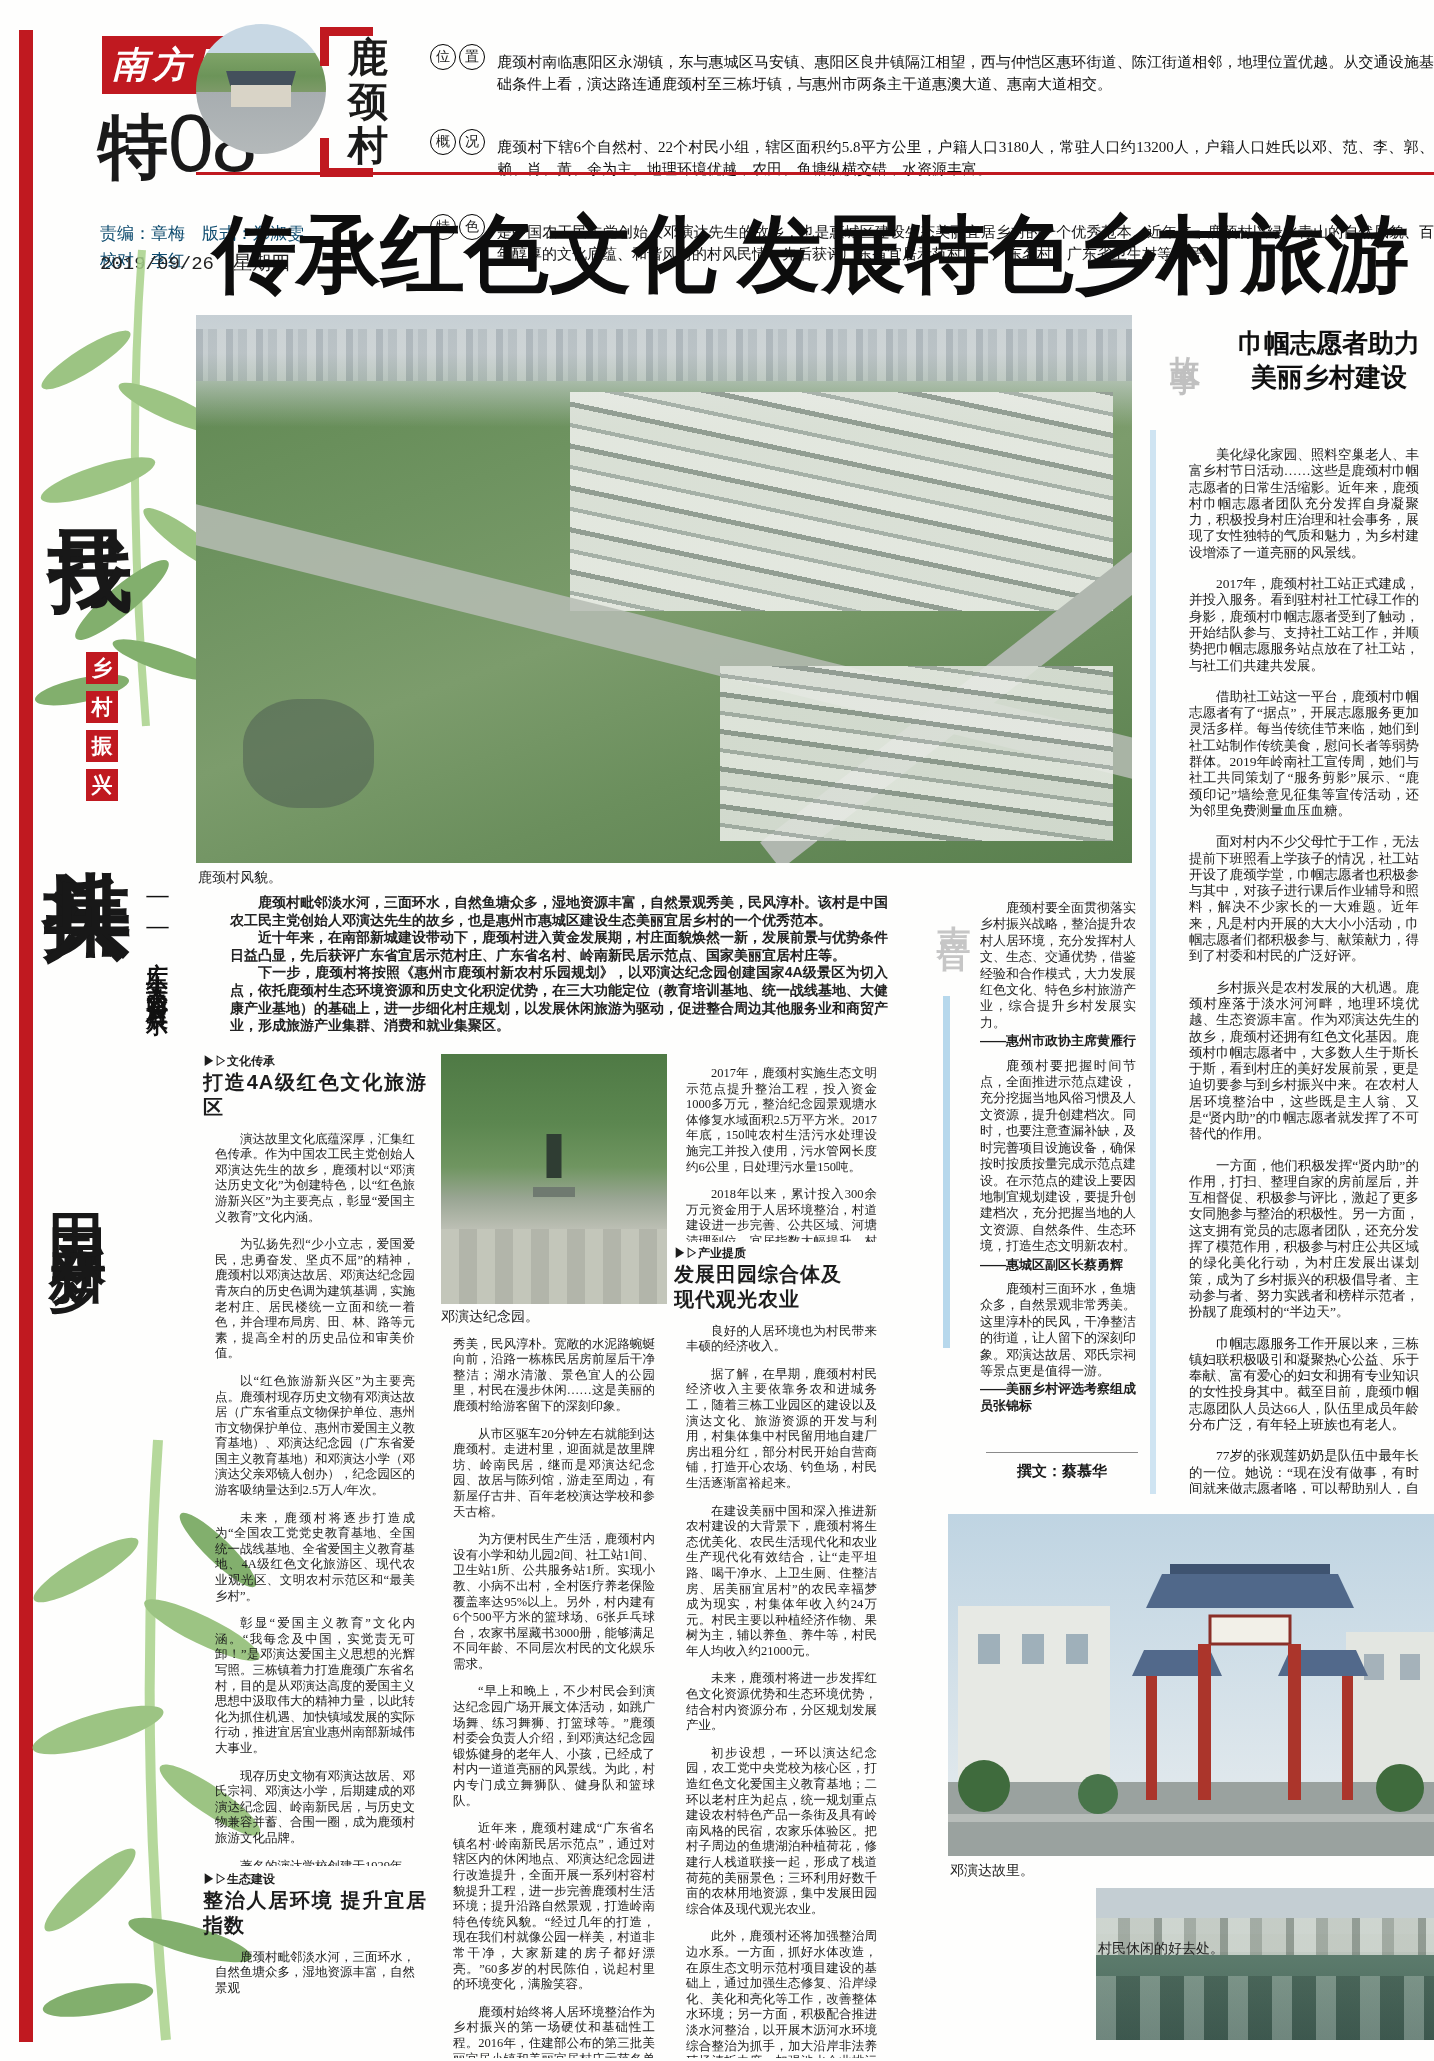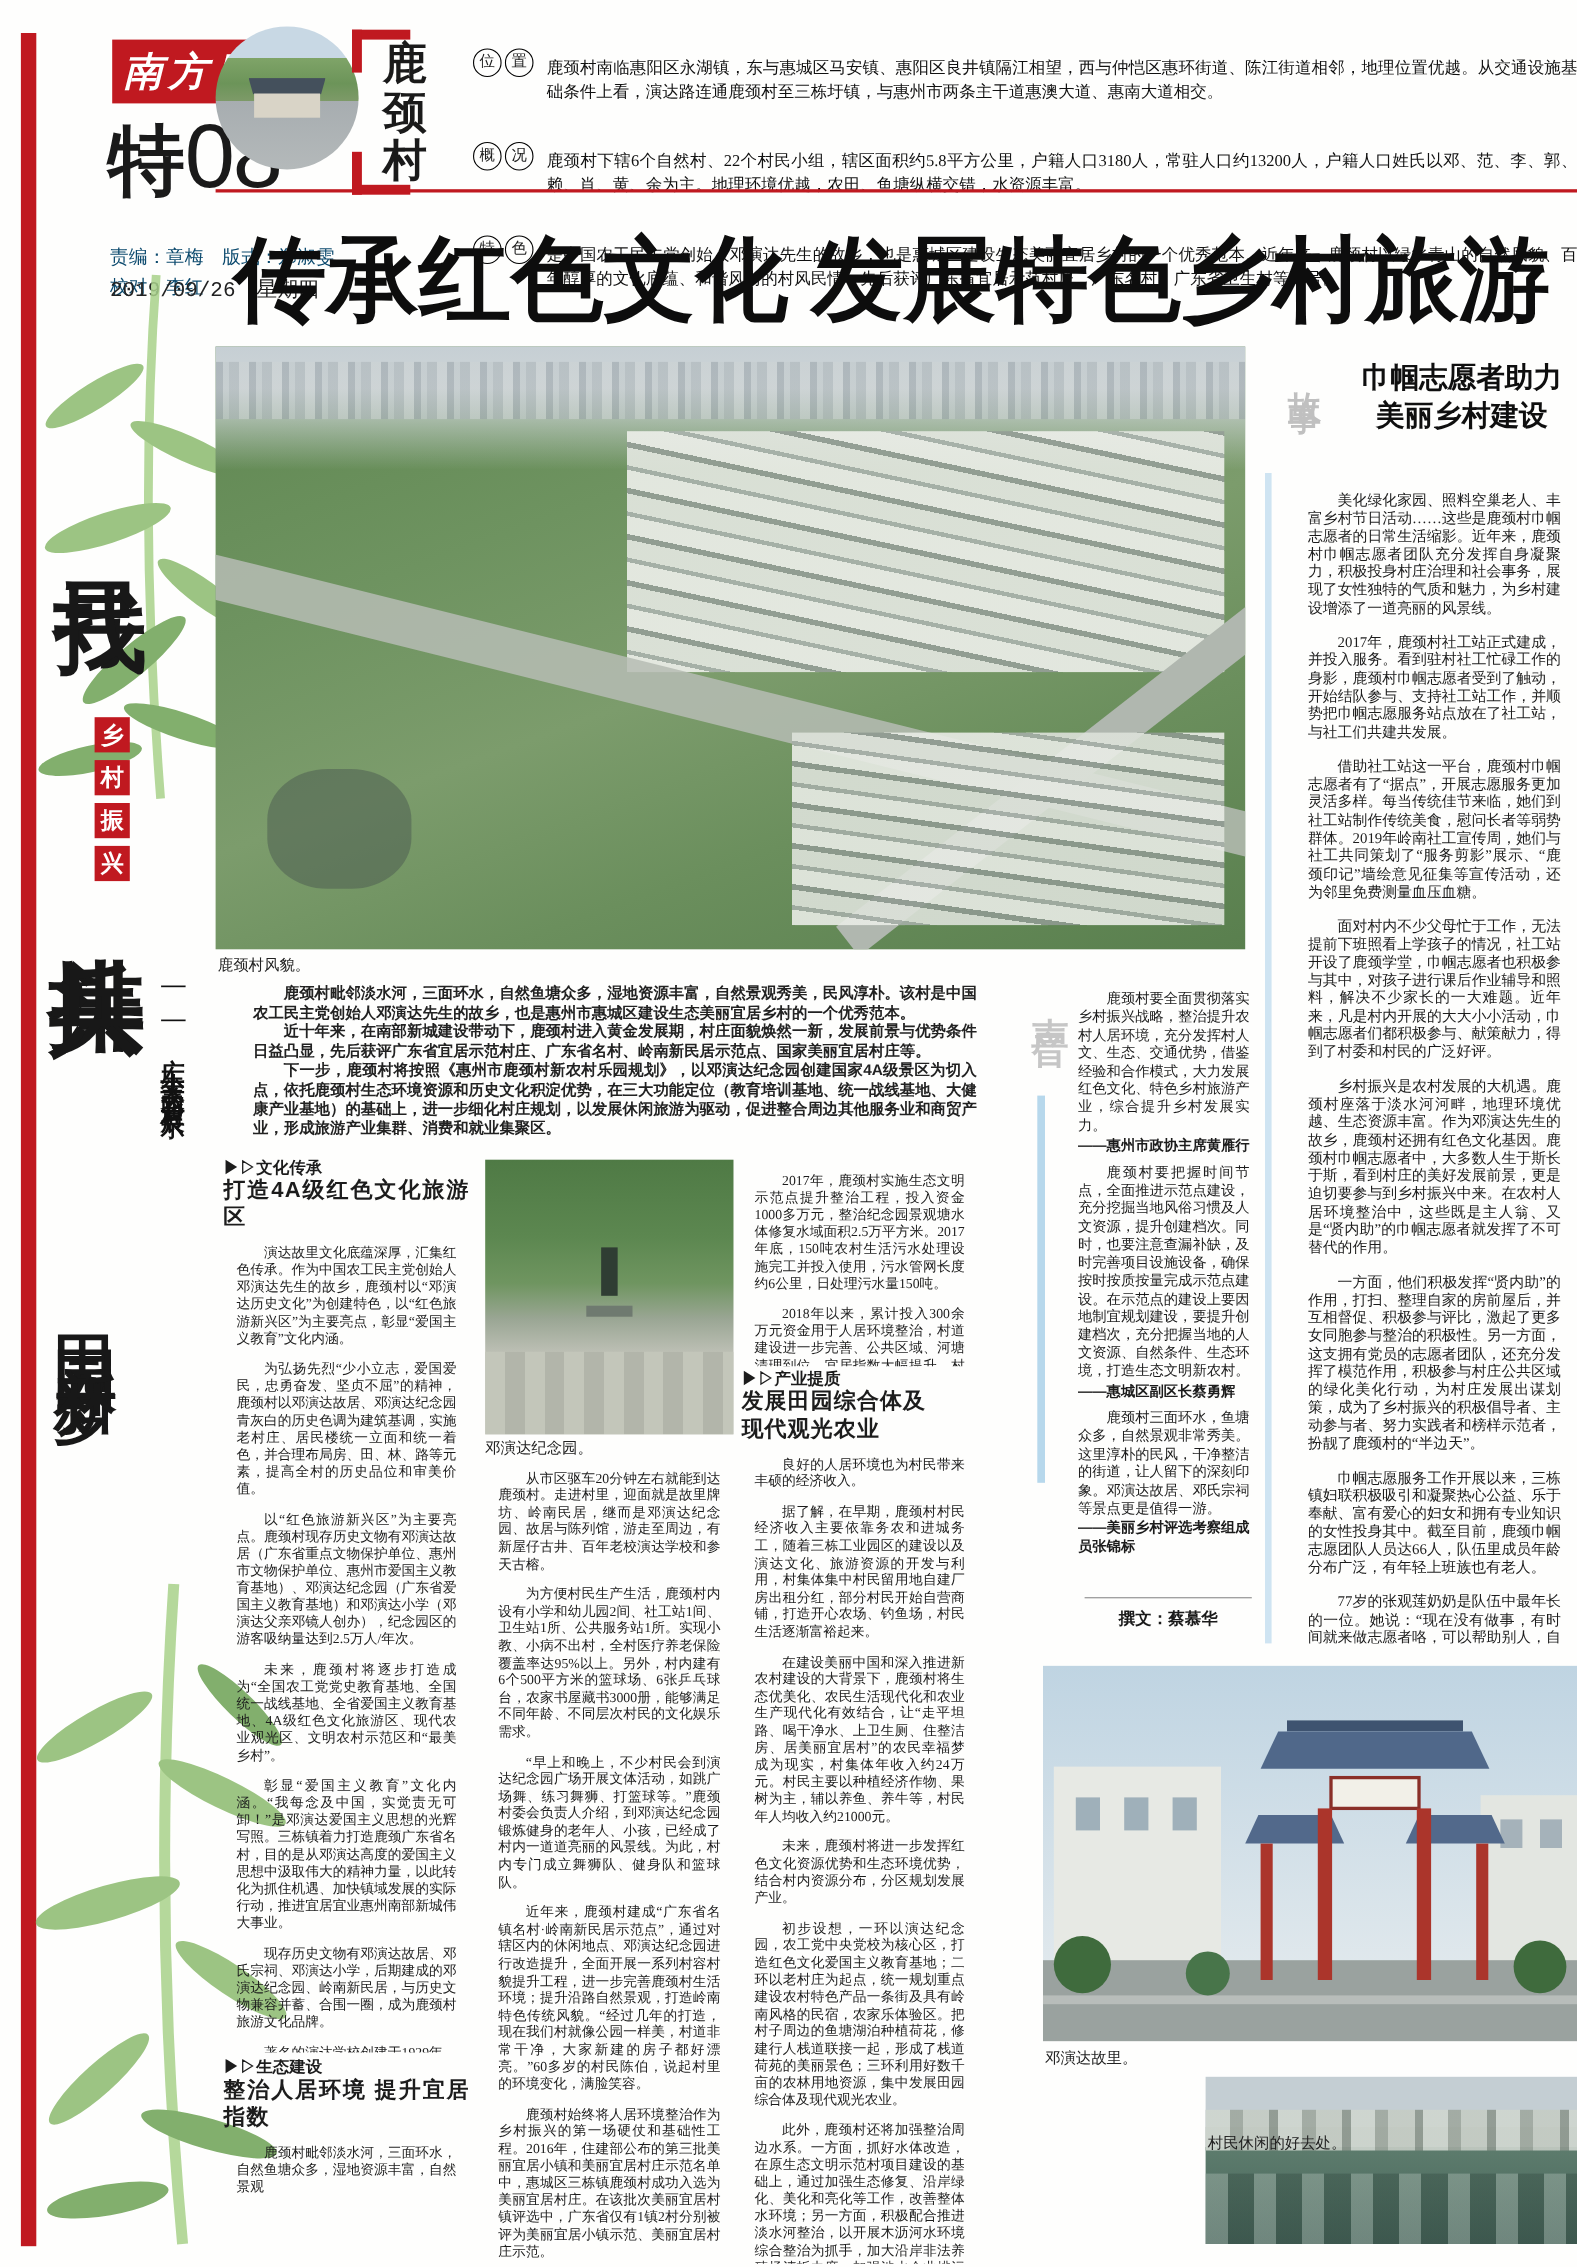--- a/index.html
+++ b/index.html
@@ -74,21 +74,21 @@
   
   #intro{left:230px;top:894px;width:658px;font-family:"Liberation Sans",sans-serif;font-weight:600;
      font-size:14px;line-height:17.6px;text-align:justify;color:#222;}
   #intro p{margin:0;text-indent:2em;}
 
   
   .bodycol{font-size:12.5px;line-height:15.6px;text-align:justify;color:#1c1c1c;overflow:hidden;}
   .bodycol p{margin:12px;text-indent:2em;}
   .bodycol p.noindent{text-indent:0;}
   .sec-head{font-family:"Liberation Sans",sans-serif;margin:10px 0 8px;}
-  .sec-head .kicker{font-size:15px;font-weight:800;display:block;}
+  .sec-head .kicker{font-size:12px;font-weight:800;display:block;}
   .sec-head .sec-title{font-size:20px;font-weight:900;line-height:25px;display:block;letter-spacing:1px;}
   .sec-head.first{margin-top:0;}
   #col1-top{left:203px;top:1054px;width:224px;height:812px;}
   #col1-eco{left:203px;top:1872px;width:224px;height:186px;}
   #col2{left:441px;top:1054px;width:226px;height:1004px;}
   #col3-top{left:674px;top:1054px;width:215px;height:188px;}
   #col3-industry{left:674px;top:1246px;width:215px;height:812px;}
 
   
   #memorial-photo{width:226px;height:250px;position:relative;overflow:hidden;
@@ -262,20 +262,21 @@
   <p>鹿颈村毗邻淡水河，三面环水，自然鱼塘众多，湿地资源丰富，自然景观</p>
 </div>
 
 <div class="abs bodycol" id="col2">
   <div id="memorial-photo">
     <div class="statue"></div>
     <div class="plinth"></div>
     <div class="walk"></div>
   </div>
   <div class="caption" id="memorial-caption">邓演达纪念园。</div>
+  <p class="noindent">秀美，民风淳朴。宽敞的水泥路蜿蜒向前，沿路一栋栋民居房前屋后干净整洁；湖水清澈、景色宜人的公园里，村民在漫步休闲……这是美丽的鹿颈村给游客留下的深刻印象。</p>
   <p>从市区驱车20分钟左右就能到达鹿颈村。走进村里，迎面就是故里牌坊、岭南民居，继而是邓演达纪念园、故居与陈列馆，游走至周边，有新屋仔古井、百年老校演达学校和参天古榕。</p>
   <p>为方便村民生产生活，鹿颈村内设有小学和幼儿园2间、社工站1间、卫生站1所、公共服务站1所。实现小教、小病不出村，全村医疗养老保险覆盖率达95%以上。另外，村内建有6个500平方米的篮球场、6张乒乓球台，农家书屋藏书3000册，能够满足不同年龄、不同层次村民的文化娱乐需求。</p>
   <p>“早上和晚上，不少村民会到演达纪念园广场开展文体活动，如跳广场舞、练习舞狮、打篮球等。”鹿颈村委会负责人介绍，到邓演达纪念园锻炼健身的老年人、小孩，已经成了村内一道道亮丽的风景线。为此，村内专门成立舞狮队、健身队和篮球队。</p>
   <p>近年来，鹿颈村建成“广东省名镇名村·岭南新民居示范点”，通过对辖区内的休闲地点、邓演达纪念园进行改造提升，全面开展一系列村容村貌提升工程，进一步完善鹿颈村生活环境；提升沿路自然景观，打造岭南特色传统风貌。“经过几年的打造，现在我们村就像公园一样美，村道非常干净，大家新建的房子都好漂亮。”60多岁的村民陈伯，说起村里的环境变化，满脸笑容。</p>
   <p>鹿颈村始终将人居环境整治作为乡村振兴的第一场硬仗和基础性工程。2016年，住建部公布的第三批美丽宜居小镇和美丽宜居村庄示范名单中，惠城区三栋镇鹿颈村成功入选为美丽宜居村庄。在该批次美丽宜居村镇评选中，广东省仅有1镇2村分别被评为美丽宜居小镇示范、美丽宜居村庄示范。</p>
 </div>
 
 <div class="abs bodycol" id="col3-top">
   <p>2017年，鹿颈村实施生态文明示范点提升整治工程，投入资金1000多万元，整治纪念园景观塘水体修复水域面积2.5万平方米。2017年底，150吨农村生活污水处理设施完工并投入使用，污水管网长度约6公里，日处理污水量150吨。</p>
   <p>2018年以来，累计投入300余万元资金用于人居环境整治，村道建设进一步完善、公共区域、河塘清理到位，宜居指数大幅提升，村民文明素养持续提升。</p>

